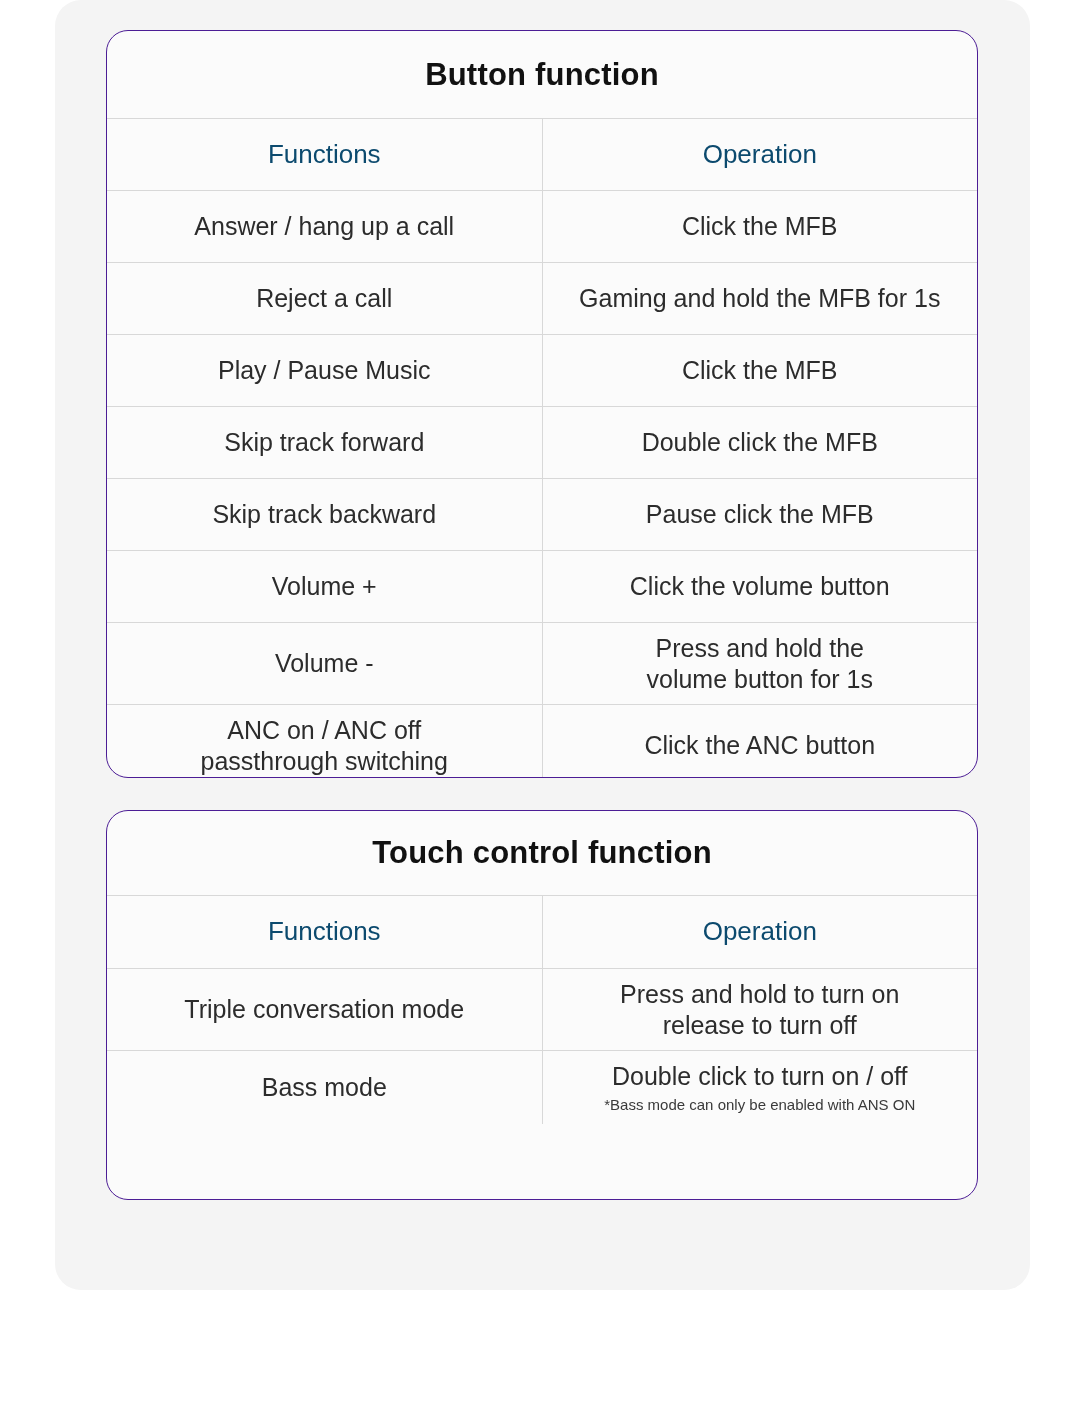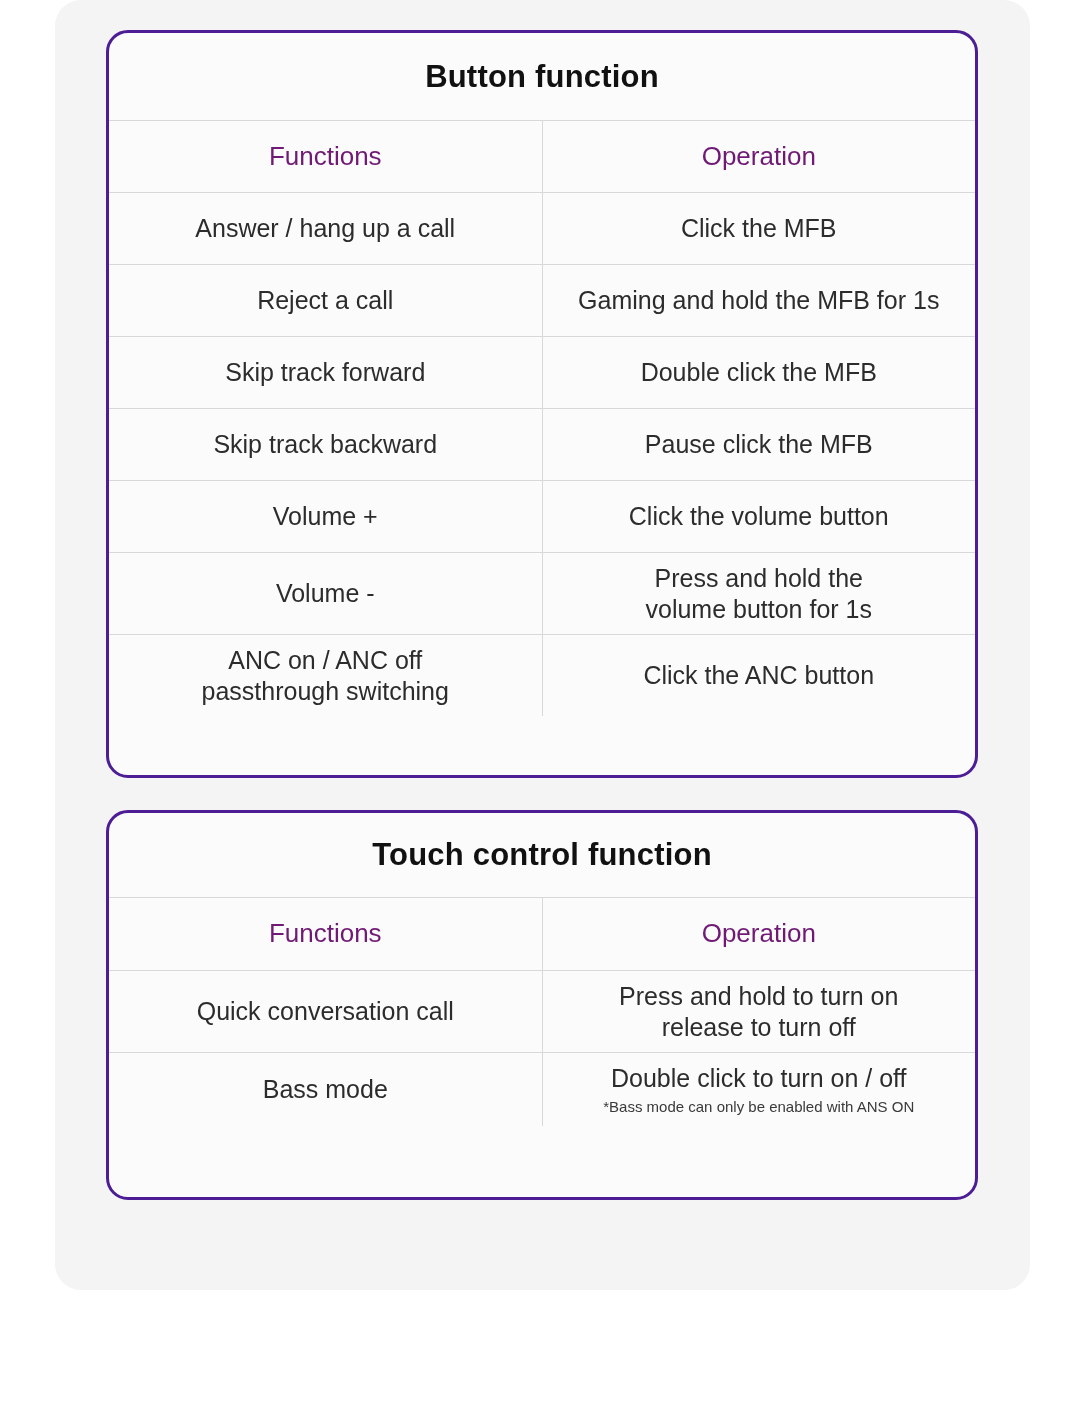--- a/index.html
+++ b/index.html
@@ -25,21 +25,21 @@
     left: 55px;
     top: 0px;
     width: 975px;
     height: 1290px;
     background: #f4f4f4;
     border-radius: 26px;
   }
   .card {
     position: absolute;
     background: #fbfbfb;
-    border: 3px solid #4c1d95;
+    border: 1px solid #4c1d95;
     border-radius: 22px;
     overflow: hidden;
     box-sizing: border-box;
   }
   #button-function-card {
     left: 106px;
     top: 30px;
     width: 872px;
     height: 748px;
   }
@@ -86,21 +86,21 @@
   }
   .cell.left {
     width: 50%;
     border-right: 1px solid #d8d8d8;
   }
   .cell.right {
     width: 50%;
   }
   .header-cell {
     font-size: 26px;
-    color: #701a75;
+    color: #0c4a6e;
   }
   .multi {
     white-space: pre-line;
   }
   .note {
     display: block;
     font-size: 15px;
     color: #3a3a3a;
     margin-top: 4px;
   }
@@ -124,20 +124,24 @@
       </div>
       <div class="row">
         <div class="cell left">Answer / hang up a call</div>
         <div class="cell right">Click the MFB</div>
       </div>
       <div class="row">
         <div class="cell left">Reject a call</div>
         <div class="cell right">Gaming and hold the MFB for 1s</div>
       </div>
       <div class="row">
+        <div class="cell left">Play / Pause Music</div>
+        <div class="cell right">Click the MFB</div>
+      </div>
+      <div class="row">
         <div class="cell left">Skip track forward</div>
         <div class="cell right">Double click the MFB</div>
       </div>
       <div class="row">
         <div class="cell left">Skip track backward</div>
         <div class="cell right">Pause click the MFB</div>
       </div>
       <div class="row">
         <div class="cell left">Volume +</div>
         <div class="cell right">Click the volume button</div>
@@ -156,21 +160,21 @@
   </div>
 
   <div class="card" id="touch-control-card">
     <div class="card-title">Touch control function</div>
     <div class="table">
       <div class="row">
         <div class="cell left header-cell">Functions</div>
         <div class="cell right header-cell">Operation</div>
       </div>
       <div class="row">
-        <div class="cell left">Quick conversation call</div>
+        <div class="cell left">Triple conversation mode</div>
         <div class="cell right multi">Press and hold to turn on
 release to turn off</div>
       </div>
       <div class="row">
         <div class="cell left">Bass mode</div>
         <div class="cell right">
           <span>Double click to turn on / off</span>
           <span class="note">*Bass mode can only be enabled with ANS ON</span>
         </div>
       </div>

